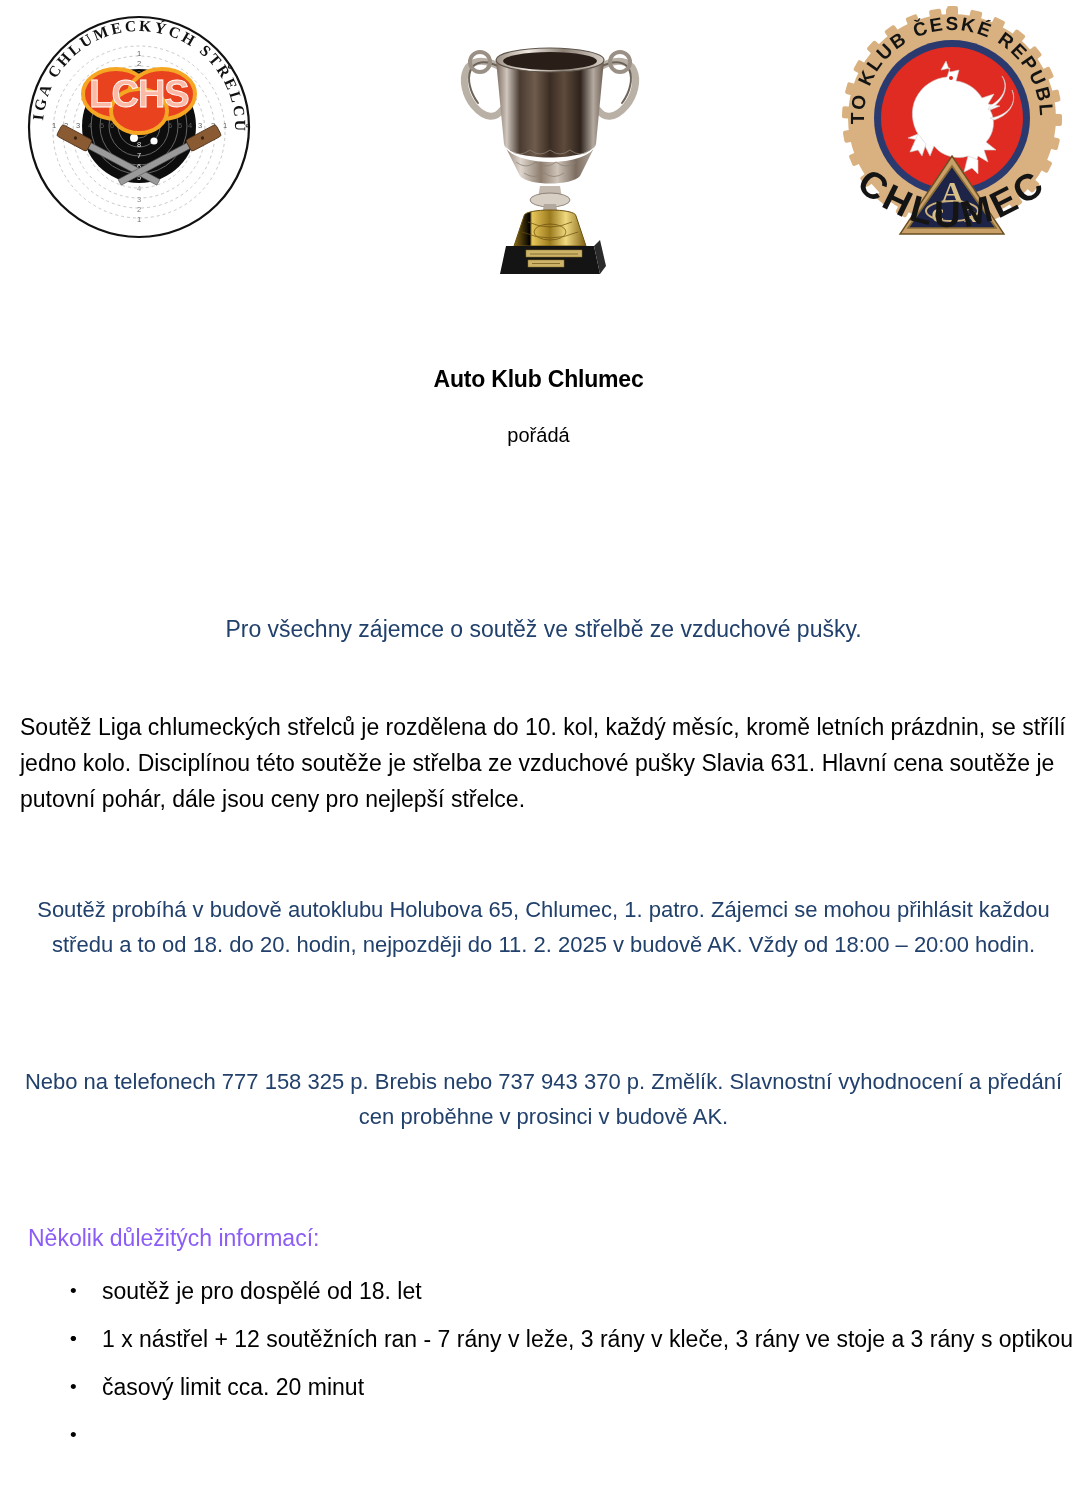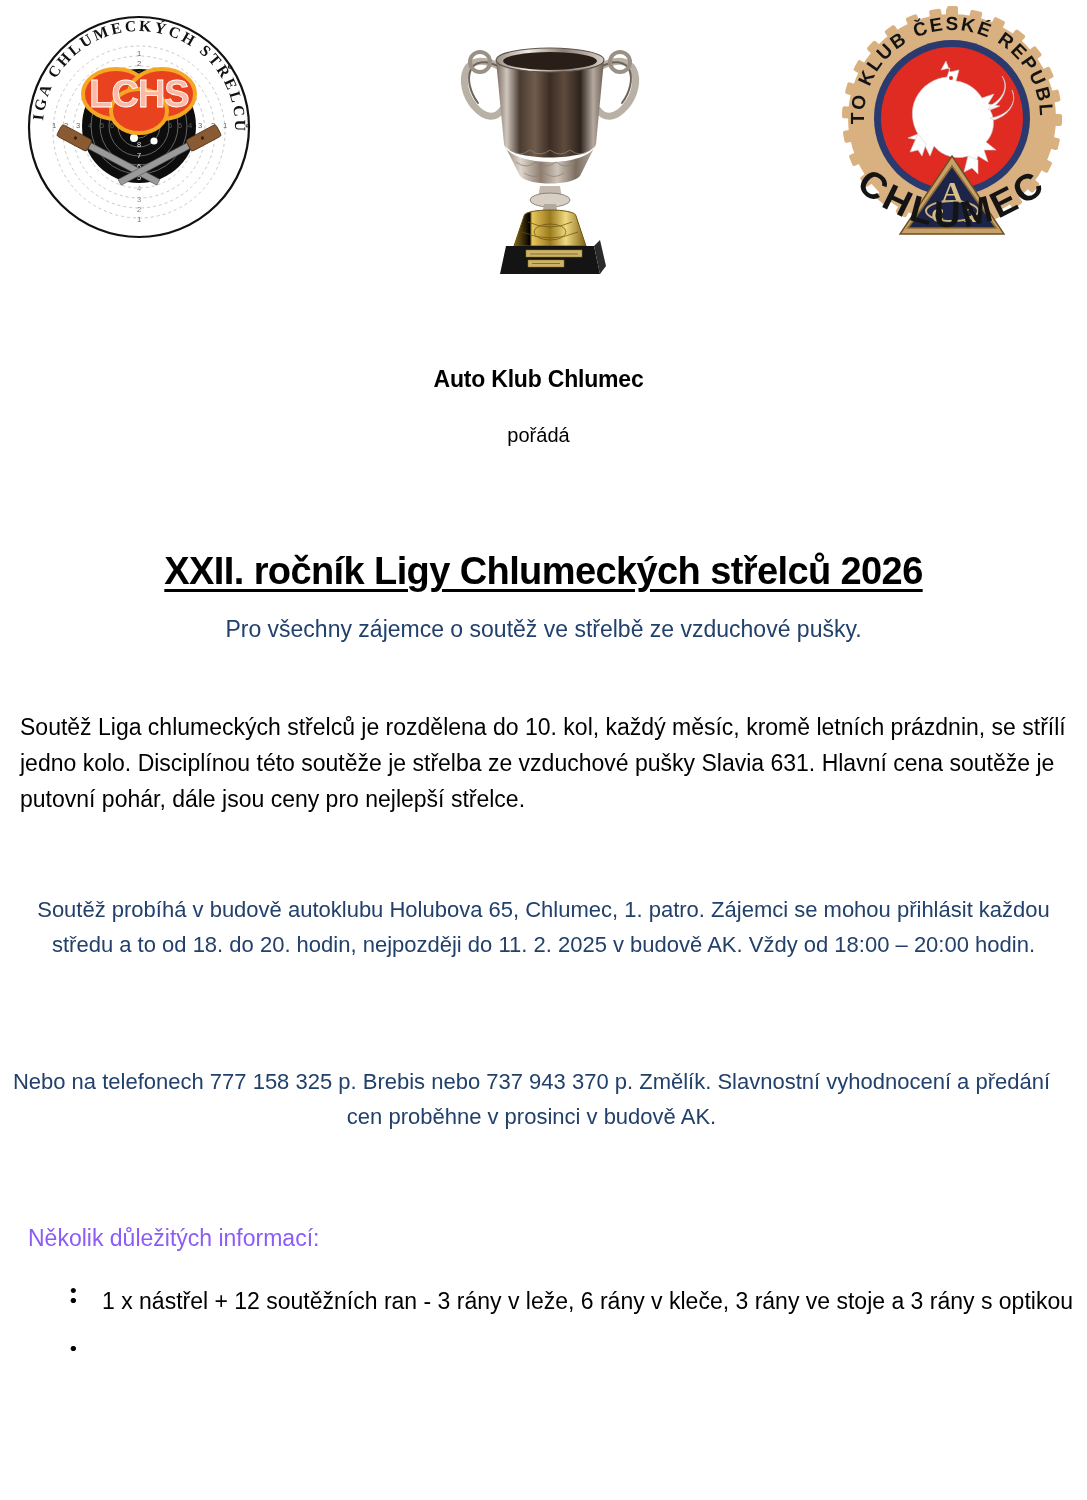--- a/index.html
+++ b/index.html
@@ -90,21 +90,21 @@
   .para-blue-1{
     position:absolute;
     top:870px; left:20px; width:1047px;
     text-align:center;
     font-size:22px;
     line-height:35px;
     color:#21406b;
   }
   .para-blue-2{
     position:absolute;
-    top:1042px; left:8px; width:1047px;
+    top:1042px; left:20px; width:1047px;
     text-align:center;
     font-size:22px;
     line-height:35px;
     color:#21406b;
   }
   .info-heading{
     position:absolute;
     top:1225px; left:28px;
     font-size:23px;
     color:#8b5cf6;
@@ -466,44 +466,45 @@
           <textPath href="#chlumecArc" startOffset="50%" text-anchor="middle">CHLUMEC</textPath>
         </text>
       </svg>
     </div>
   </div>
 
   <div class="org-name">Auto Klub Chlumec</div>
 
   <div class="org-verb">pořádá</div>
 
-  <h1 class="main-title">XXII. ročník Ligy Chlumeckých střelců 2026</h1>
 
   <div class="subtitle-blue">Pro všechny zájemce o soutěž ve střelbě ze vzduchové pušky.</div>
 
   <p class="para-black">Soutěž Liga chlumeckých střelců je rozdělena do 10. kol, každý měsíc, kromě letních prázdnin, se střílí jedno kolo. Disciplínou této soutěže je střelba ze vzduchové pušky Slavia 631. Hlavní cena soutěže je putovní pohár, dále jsou ceny pro nejlepší střelce.</p>
 
   <p class="para-blue-1">Soutěž probíhá v budově autoklubu Holubova 65, Chlumec, 1. patro. Zájemci se mohou přihlásit každou středu a to od 18. do 20. hodin, nejpozději do 11. 2. 2025 v budově AK. Vždy od 18:00 – 20:00 hodin.</p>
 
   <p class="para-blue-2">Nebo na telefonech 777 158 325 p. Brebis nebo 737 943 370 p. Změlík. Slavnostní vyhodnocení a předání cen proběhne v prosinci v budově AK.</p>
 
   <div class="info-heading">Několik důležitých informací:</div>
 
   <ul class="info-list">
     <li>
       <span class="bullet">•</span>
+      <span>soutěž je pro dospělé od 18. let</span>
     </li>
     <li>
       <span class="bullet">•</span>
     </li>
     <li>
       <span class="bullet">•</span>
-      <span>1 x nástřel + 12 soutěžních ran - 3 rány v leže, 6 rány v kleče, 3 rány ve stoje a 3 rány s optikou</span>
+      <span>1 x nástřel + 12 soutěžních ran - 7 rány v leže, 3 rány v kleče, 3 rány ve stoje a 3 rány s optikou</span>
     </li>
     <li>
       <span class="bullet">•</span>
+      <span>časový limit cca. 20 minut</span>
     </li>
     <li>
       <span class="bullet">•</span>
     </li>
   </ul>
 
 </div>
 
 </body></html>

